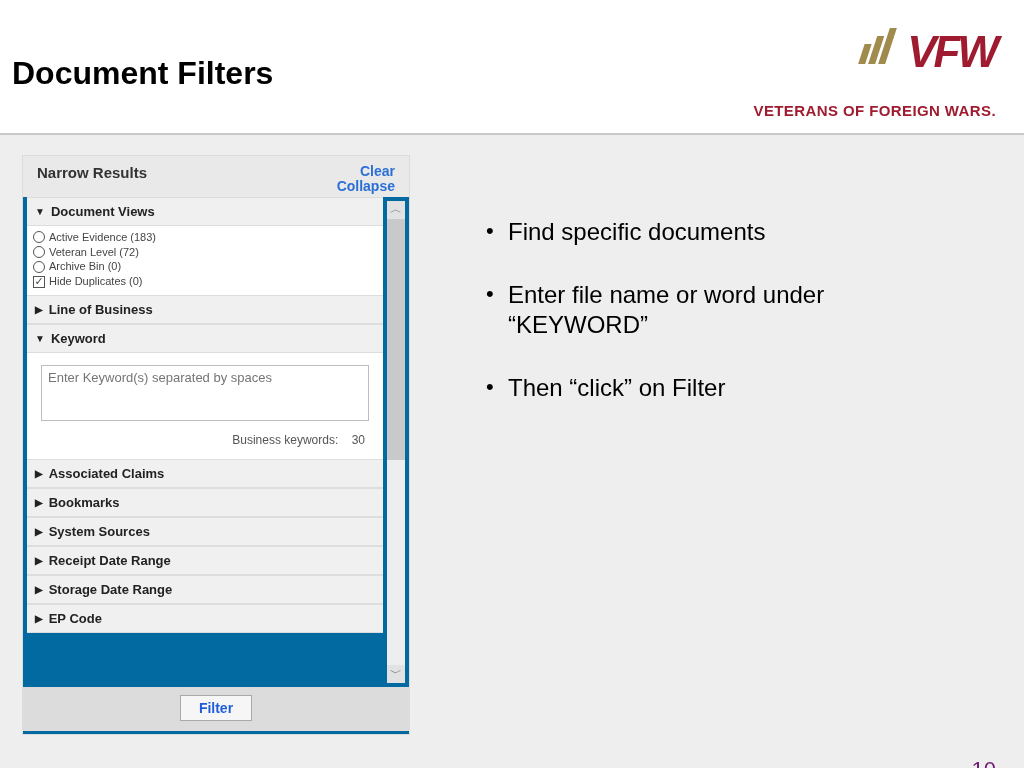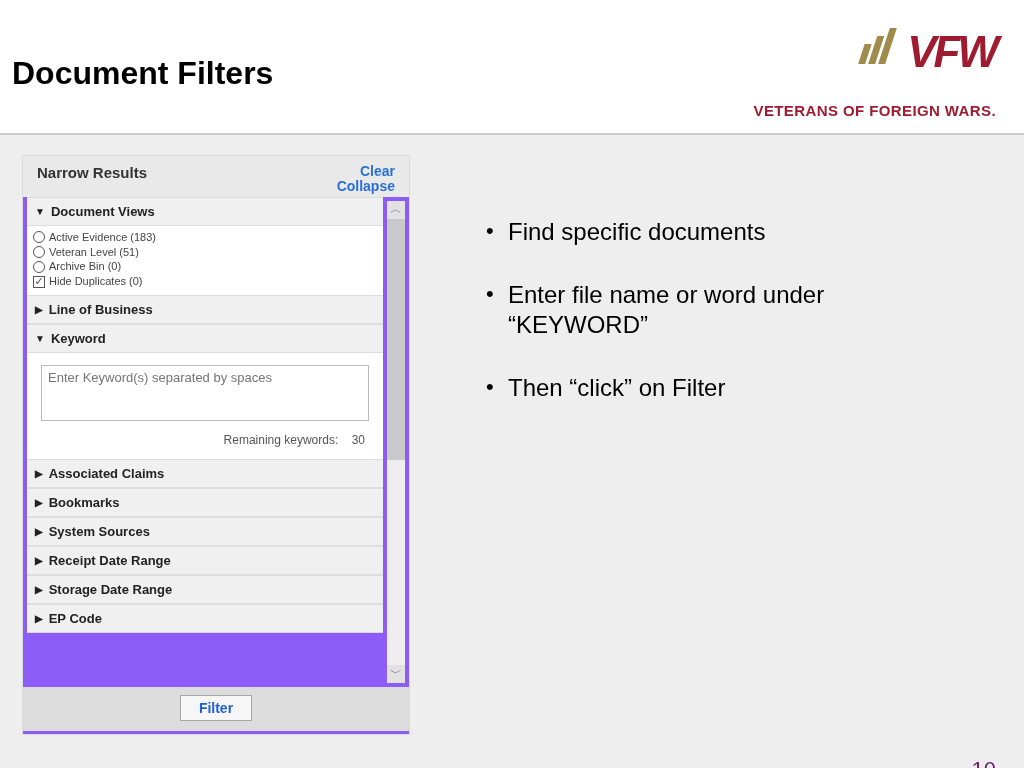--- a/index.html
+++ b/index.html
@@ -67,21 +67,21 @@
 .stage {
   background: #eeeeee;
   height: calc(768px - 110px);
   padding: 20px 20px 0 22px;
   display: flex;
   position:relative;
 }
 .panel {
   width: 388px;
   height: 580px;
-  background: #8b5cf6;
+  background: #0369a1;
   border: 1px solid #dcdcdc;
   position: relative;
 }
 .panel-header {
   display: flex;
   justify-content: space-between;
   padding: 8px 14px 2px;
   background: #e9e9e9;
 }
 .pnl-title { font-size: 15px; font-weight: 700; color: #333;}
@@ -244,21 +244,21 @@
           <span class="tri">▼</span>
           <span>Document Views</span>
         </div>
         <div class="sect-body">
           <div class="radline">
             <span class="r-ctrl"></span>
             <span>Active Evidence (183)</span>
           </div>
           <div class="radline">
             <span class="r-ctrl"></span>
-            <span>Veteran Level (51)</span>
+            <span>Veteran Level (72)</span>
           </div>
           <div class="radline">
             <span class="r-ctrl"></span>
             <span>Archive Bin (0)</span>
           </div>
           <div class="radline">
             <span class="c-ctrl">✓</span>
             <span>Hide Duplicates (0)</span>
           </div>
         </div>
@@ -270,21 +270,21 @@
 
         <div class="sect-head">
           <span class="tri">▼</span>
           <span>Keyword</span>
         </div>
         <div class="sect-body" style="padding:8px;">
           <div class="kw-box">
             <textarea class="kw-ta" placeholder="Enter Keyword(s) separated by spaces" style=""></textarea>
           </div>
           <div class="kw-remain">
-            <span>Remaining keywords:</span>&nbsp;&nbsp;&nbsp;
+            <span>Business keywords:</span>&nbsp;&nbsp;&nbsp;
             <span>30</span>
           </div>
         </div>
 
         <div class="sect-head">
           <span class="tri">▶</span>
           <span>Associated Claims</span>
         </div>
         <div class="sect-head">
           <span class="tri">▶</span>

